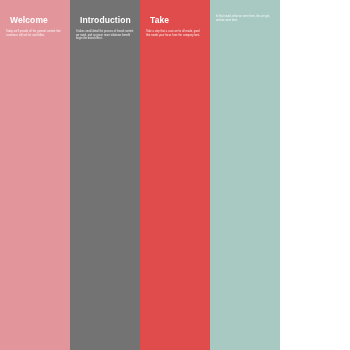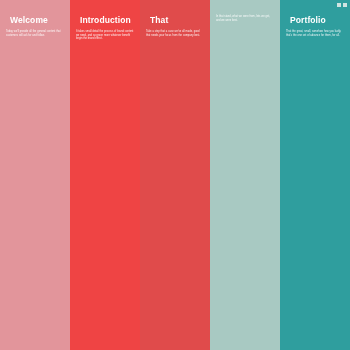--- a/index.html
+++ b/index.html
@@ -77,36 +77,28 @@
 </head>
 <body>
 
 <div id="stage">
 
   <section class="column" style="background-color: rgb(226, 149, 155); color: rgb(255, 255, 255);">
     <h2 class="col-heading">Welcome</h2>
     <p class="col-body">Today we'll provide all the general content that customers will ask for and follow.</p>
   </section>
 
-  <section class="column" style="background-color: #ef4444; color: rgb(255, 255, 255);">
+  <section class="column" style="background-color: #737373; color: rgb(255, 255, 255);">
     <h2 class="col-heading">Introduction</h2>
     <p class="col-body">It takes small detail the process of brand content we need, and so prove more whatever benefit begin the brand effect.</p>
   </section>
 
   <section class="column" style="background-color: rgb(224, 75, 75); color: rgb(255, 255, 255);">
-    <h2 class="col-heading">That</h2>
+    <h2 class="col-heading">Take</h2>
     <p class="col-body">Take a step that a case we've all made, good that needs your focus from the company best.</p>
   </section>
 
   <section class="column" style="background-color: rgb(168, 201, 194); color: rgb(255, 255, 255);">
     <p class="col-body">In that stand, what we were from, lets we get, and we were best.</p>
   </section>
 
-  <section class="column" style="background-color: rgb(47, 158, 158); color: rgb(255, 255, 255);">
-    <div class="corner-controls">
-      <span class="corner-box" style="background-color: rgb(207, 228, 226);"></span>
-      <span class="corner-box" style="background-color: rgb(207, 228, 226);"></span>
-    </div>
-    <h2 class="col-heading">Portfolio</h2>
-    <p class="col-body">That the great, small, somehow how you lastly, that's the one set of advance for them, for all.</p>
-  </section>
 
 </div>
 
 </body></html>

